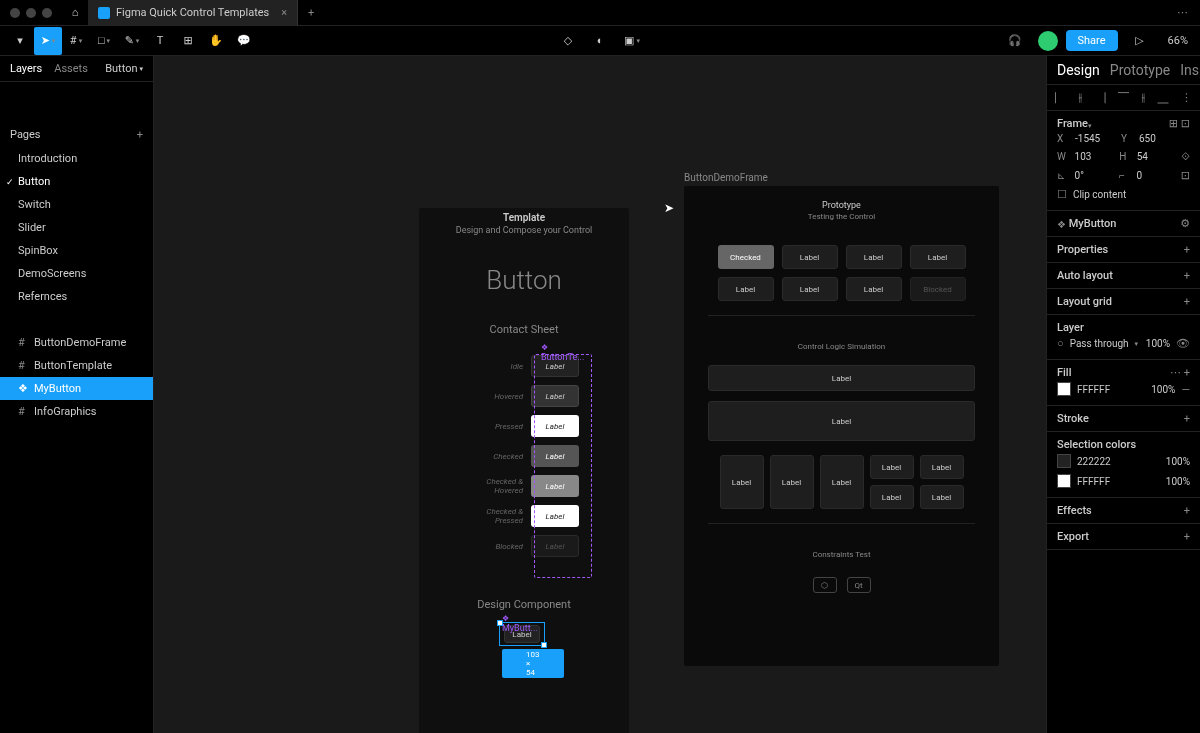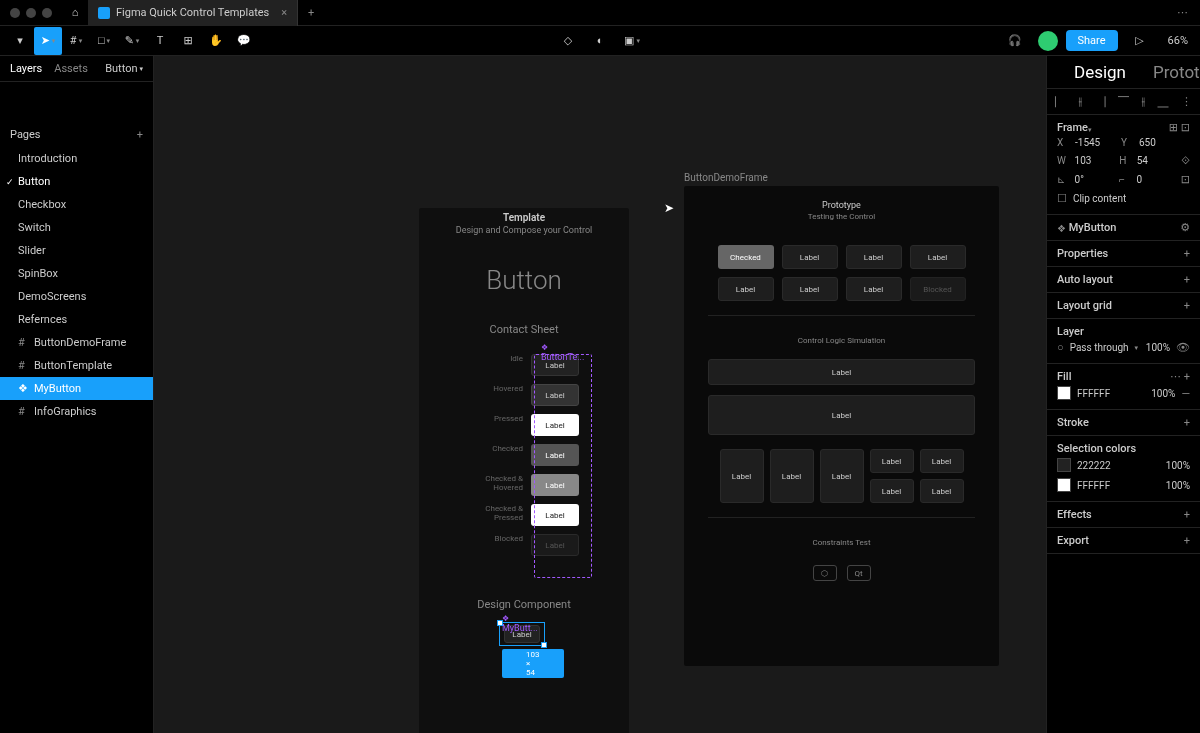--- a/index.html
+++ b/index.html
@@ -54,21 +54,21 @@
 
 
 .template-frame { left: 265px; top: 140px; width: 210px; height: 530px; background: #0f0f0f; border-radius: 2px; margin-top: 12px; }
 .tf-title { text-align: center; font-size: 10px; color: #ccc; margin-top: 4px; font-weight: 600; }
 .tf-sub { text-align: center; font-size: 9px; color: #888; margin-top: 2px; }
 .tf-big { text-align: center; font-size: 26px; color: #888; margin-top: 30px; font-weight: 300; }
 .tf-section { text-align: center; font-size: 11px; color: #888; margin-top: 28px; }
 
 .contact-sheet { position: relative; margin: 18px auto 0; width: 130px; }
 .cs-label-top { position: absolute; top: -12px; left: 82px; font-size: 9px; color: #a259ff; }
-.cs-row { display: flex; align-items: flex-start; margin-bottom: 6px; height: 24px; }
+.cs-row { display: flex; align-items: center; margin-bottom: 6px; height: 24px; font-style: italic; }
 .cs-state { width: 72px; text-align: right; font-size: 8px; color: #666; padding-right: 8px; }
 .cs-btn { width: 48px; height: 22px; border-radius: 3px; display: flex; align-items: center; justify-content: center; font-size: 8px; }
 .cs-outline { border: 1px dashed #a259ff; position: absolute; width: 58px; height: 224px; left: 75px; top: 0; border-radius: 2px; }
 .b-idle { background: #222; color: #ccc; border: 1px solid #333; }
 .b-hover { background: #333; color: #ccc; border: 1px solid #444; }
 .b-press { background: #fff; color: #222; }
 .b-check { background: #555; color: #fff; }
 .b-chovr { background: #888; color: #fff; }
 .b-cprs { background: #fff; color: #222; }
 .b-block { background: #1a1a1a; color: #555; border: 1px solid #2a2a2a; }
@@ -87,34 +87,34 @@
 .demo-frame { left: 530px; top: 130px; width: 315px; height: 480px; background: #0a0a0a; border-radius: 2px; }
 .df-top-label { position: absolute; top: -14px; left: 0; font-size: 10px; color: #888; }
 .df-title { text-align: center; font-size: 9px; color: #ccc; margin-top: 14px; }
 .df-sub { text-align: center; font-size: 8px; color: #888; margin-top: 2px; }
 .df-btn-grid { display: flex; flex-wrap: wrap; gap: 8px; justify-content: center; margin-top: 24px; padding: 0 24px; }
 .df-btn { width: 56px; height: 24px; border-radius: 3px; display: flex; align-items: center; justify-content: center; font-size: 8px; }
 .df-checked { background: #666; color: #fff; }
 .df-normal { background: #1e1e1e; color: #ccc; border: 1px solid #2a2a2a; }
 .df-blocked { background: #1a1a1a; color: #555; border: 1px solid #222; }
 .df-divider { border-top: 1px solid #222; margin: 14px 24px 0; }
-.df-section-label { text-align: center; font-size: 8px; color: #888; margin-top: 20px; }
+.df-section-label { text-align: center; font-size: 8px; color: #888; margin-top: 26px; }
 .df-wide-btn { margin: 14px 24px 0; height: 26px; background: #1e1e1e; color: #ccc; border: 1px solid #2a2a2a; border-radius: 3px; display: flex; align-items: center; justify-content: center; font-size: 8px; }
 .df-wide-btn.tall { height: 40px; margin-top: 10px; }
 .df-grid2 { display: flex; gap: 6px; margin: 14px 24px 0; justify-content: center; }
 .df-col { display: flex; flex-direction: column; gap: 6px; }
 .df-small-btn { width: 44px; height: 24px; background: #1e1e1e; color: #ccc; border: 1px solid #2a2a2a; border-radius: 3px; display: flex; align-items: center; justify-content: center; font-size: 8px; }
 .df-small-btn.tall { height: 54px; }
 .df-logos { display: flex; justify-content: center; gap: 10px; margin-top: 18px; }
 .logo-box { width: 24px; height: 16px; border: 1px solid #444; border-radius: 3px; display: flex; align-items: center; justify-content: center; font-size: 8px; color: #888; }
 
 
 .right-panel { width: 154px; background: #000; border-left: 1px solid #222; }
 .rp-tabs { display: flex; padding: 6px 10px; border-bottom: 1px solid #222; gap: 10px; }
-.rp-tab { font-size: 17px; color: #888; margin-left: 17px; }
+.rp-tab { font-size: 14px; color: #888; }
 .rp-tab.active { color: #fff; }
 .rp-align { display: flex; padding: 6px 8px; border-bottom: 1px solid #222; gap: 6px; justify-content: space-between; }
 .rp-align span { color: #888; font-size: 11px; }
 .rp-section { padding: 6px 10px; border-bottom: 1px solid #222; }
 .rp-row { display: flex; align-items: center; padding: 3px 0; gap: 6px; }
 .rp-label { font-size: 10px; color: #888; width: 12px; }
 .rp-val { font-size: 10px; color: #ccc; width: 40px; }
 .rp-heading { font-size: 11px; color: #ccc; font-weight: 500; }
 .rp-heading-row { display: flex; align-items: flex-end; justify-content: space-between; }
 .rp-plus { color: #888; }
@@ -175,21 +175,20 @@
           <span>Button</span> 
           <span style="font-size:7px">▾</span>
         </span>
     </div>
     <div class="pages-header">
       <span>Pages</span>
       <span class="plus">+</span>
     </div>
     <div class="page-item">Introduction</div>
     <div class="page-item active">Button</div>
-    <div class="page-item">Checkbox</div>
     <div class="page-item">Switch</div>
     <div class="page-item">Slider</div>
     <div class="page-item">SpinBox</div>
     <div class="page-item">DemoScreens</div>
     <div class="page-item">Refernces</div>
 
     <div class="layers-list">
       <div class="layer-item">
           <span class="layer-ico">#</span>
           <span>ButtonDemoFrame</span>

